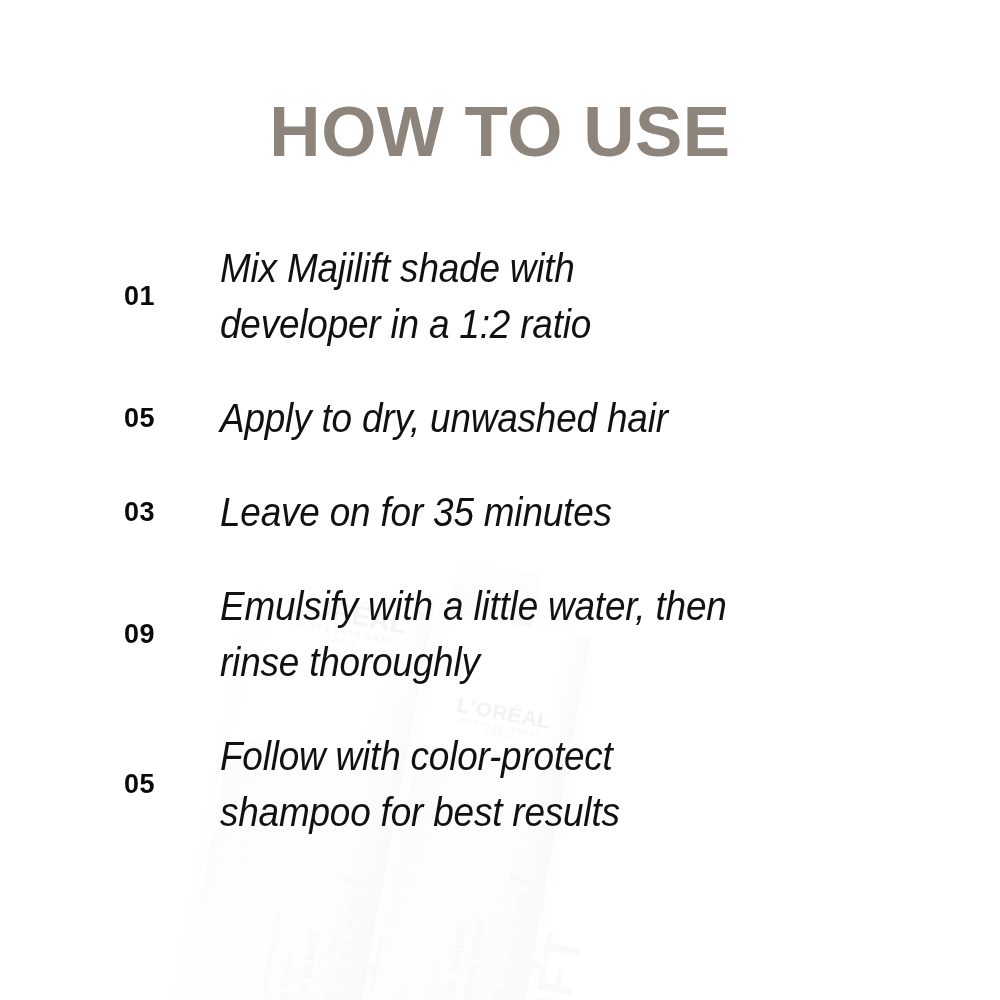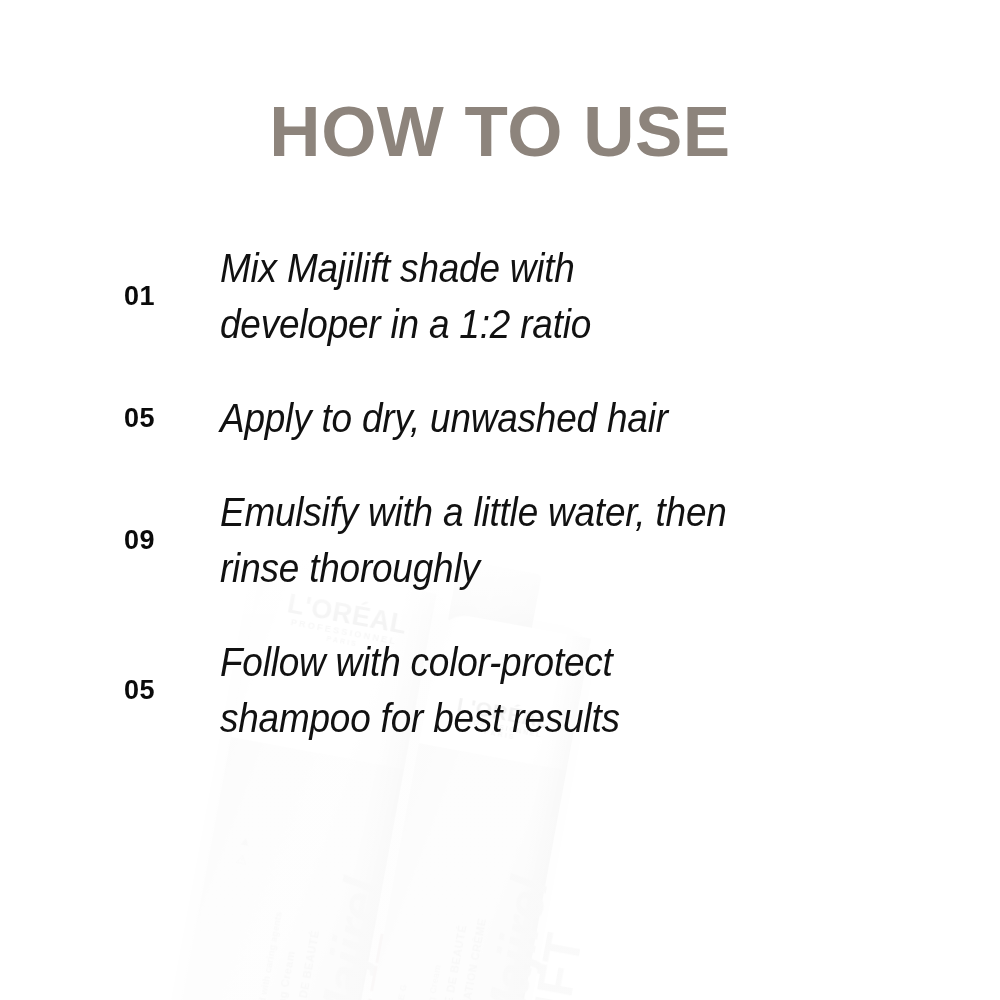--- a/index.html
+++ b/index.html
@@ -354,20 +354,24 @@
         <div class="step-number">01</div>
         <div class="step-text">Mix Majilift shade with
 developer in a 1:2 ratio</div>
       </div>
 
       <div class="step">
         <div class="step-number">05</div>
         <div class="step-text">Apply to dry, unwashed hair</div>
       </div>
 
+      <div class="step">
+        <div class="step-number">03</div>
+        <div class="step-text">Leave on for 35 minutes</div>
+      </div>
 
       <div class="step">
         <div class="step-number">09</div>
         <div class="step-text">Emulsify with a little water, then
 rinse thoroughly</div>
       </div>
 
       <div class="step">
         <div class="step-number">05</div>
         <div class="step-text">Follow with color-protect

